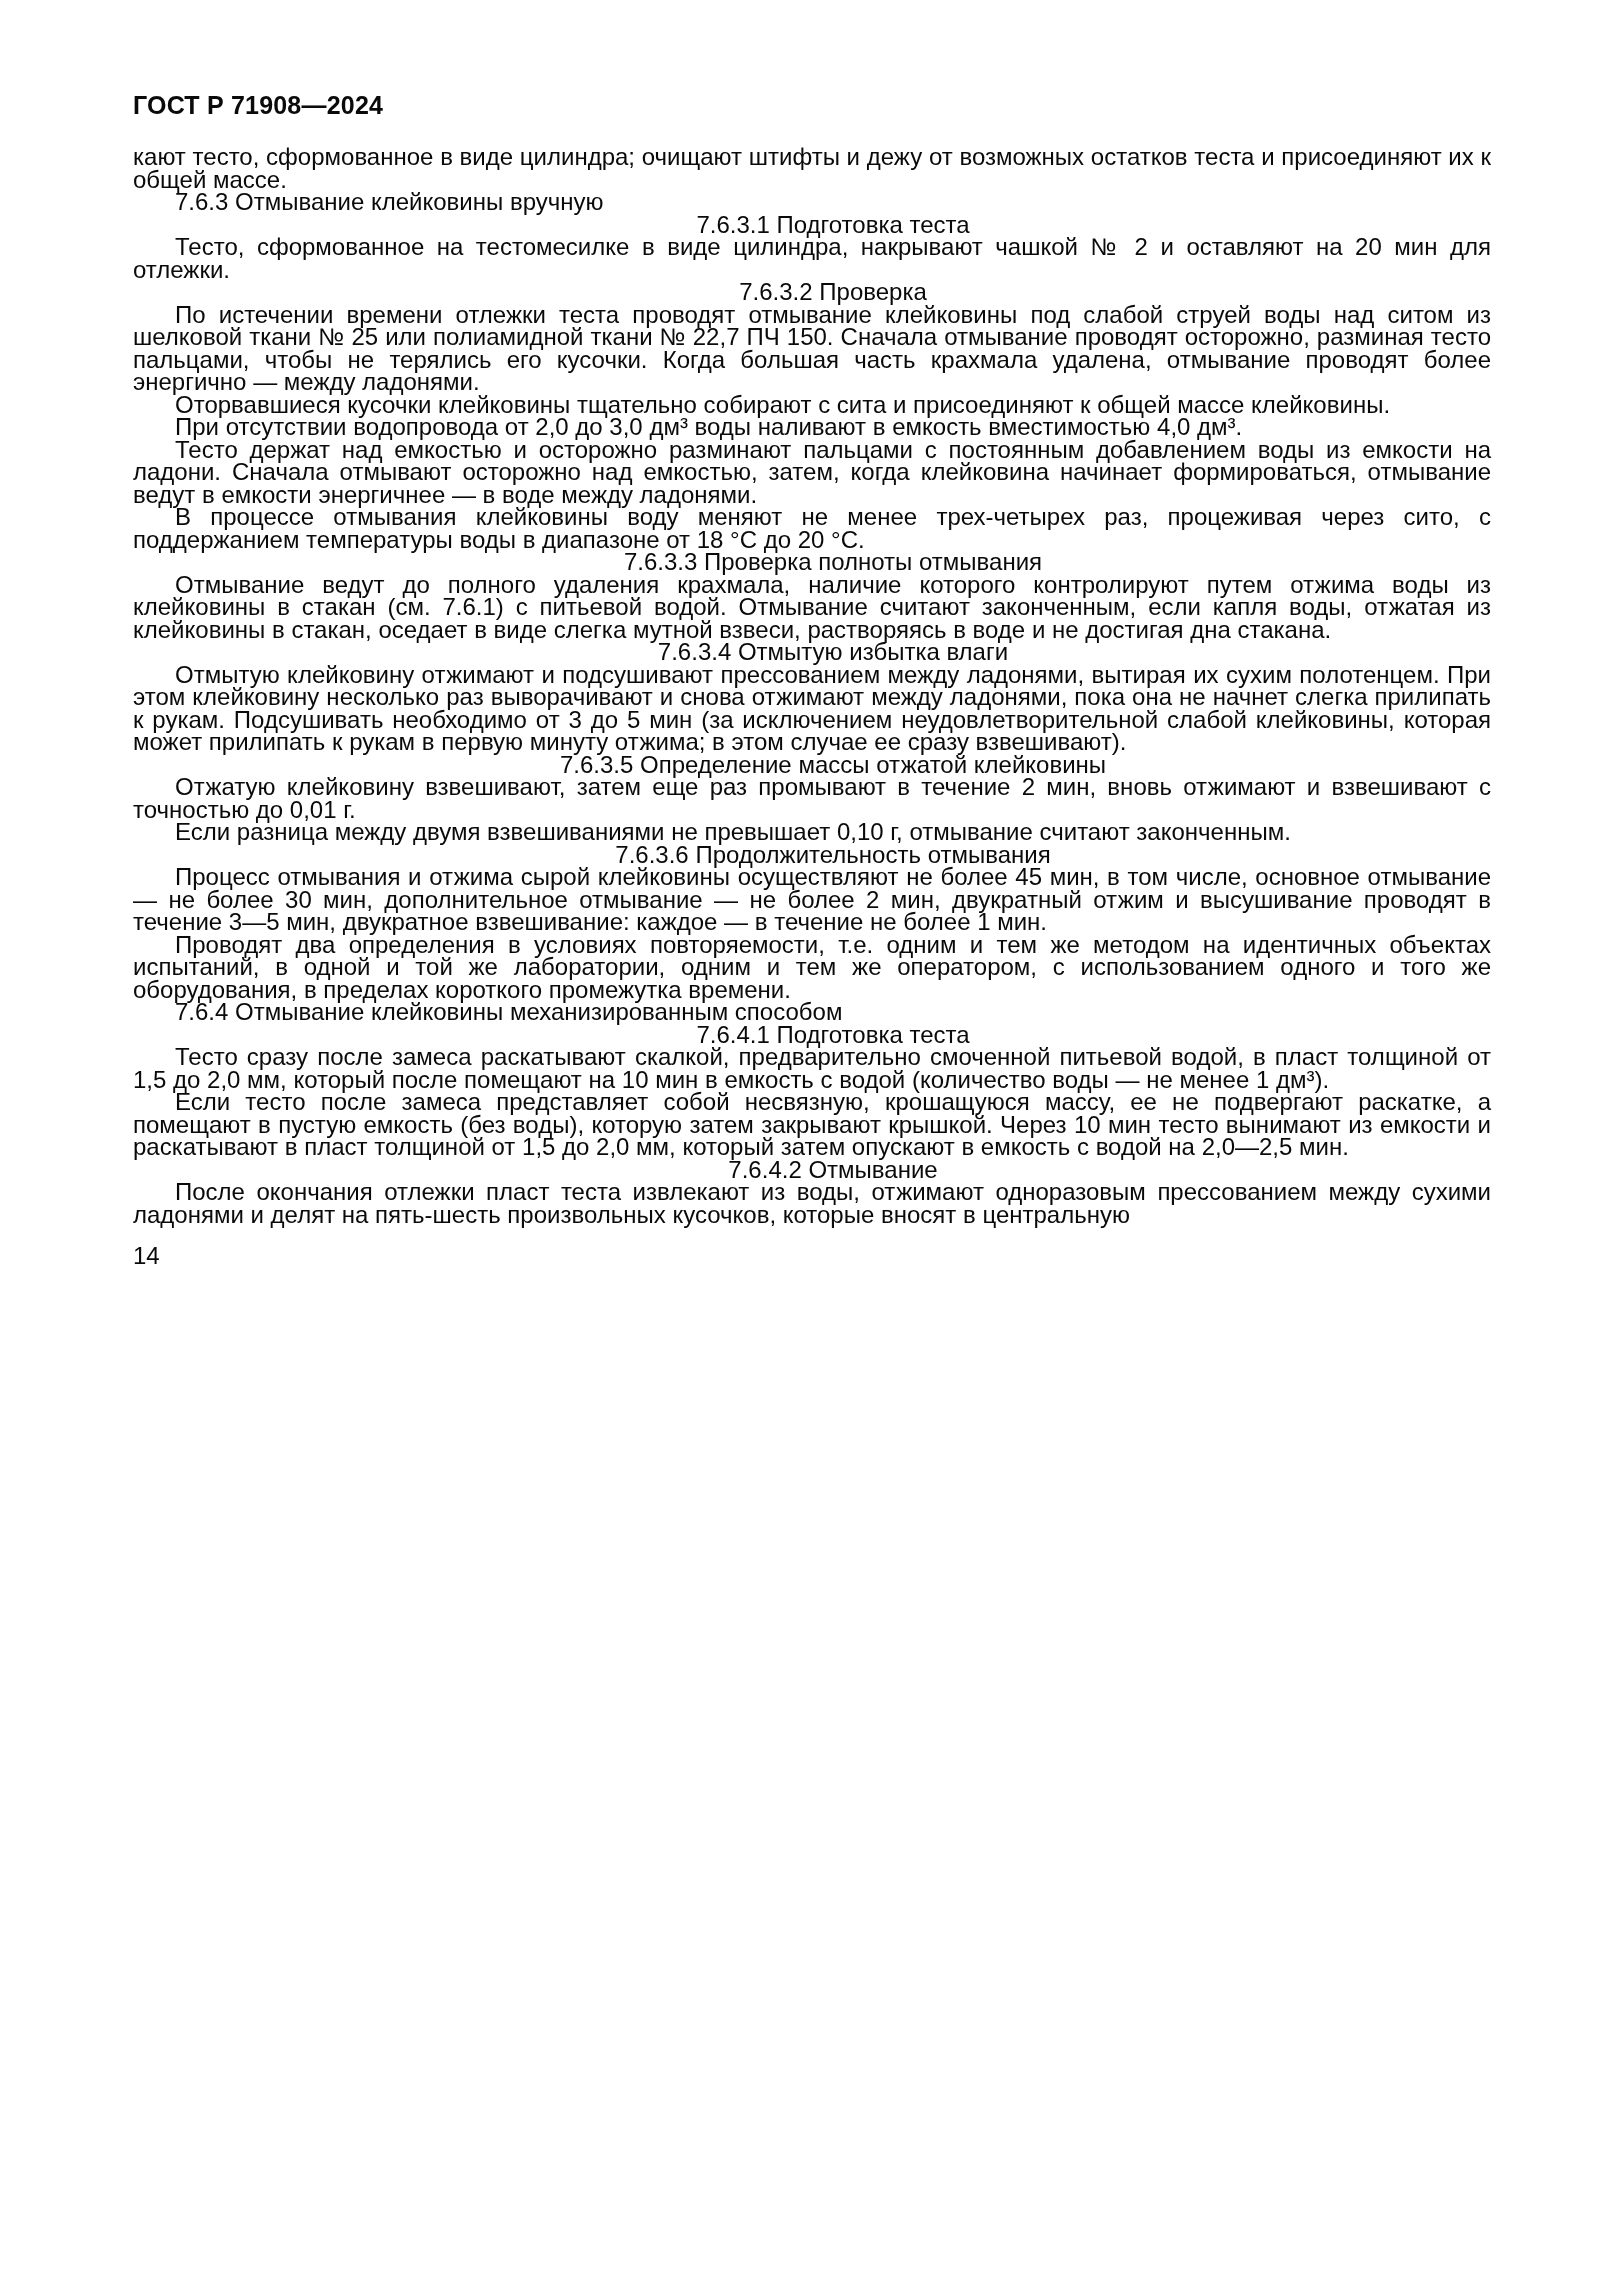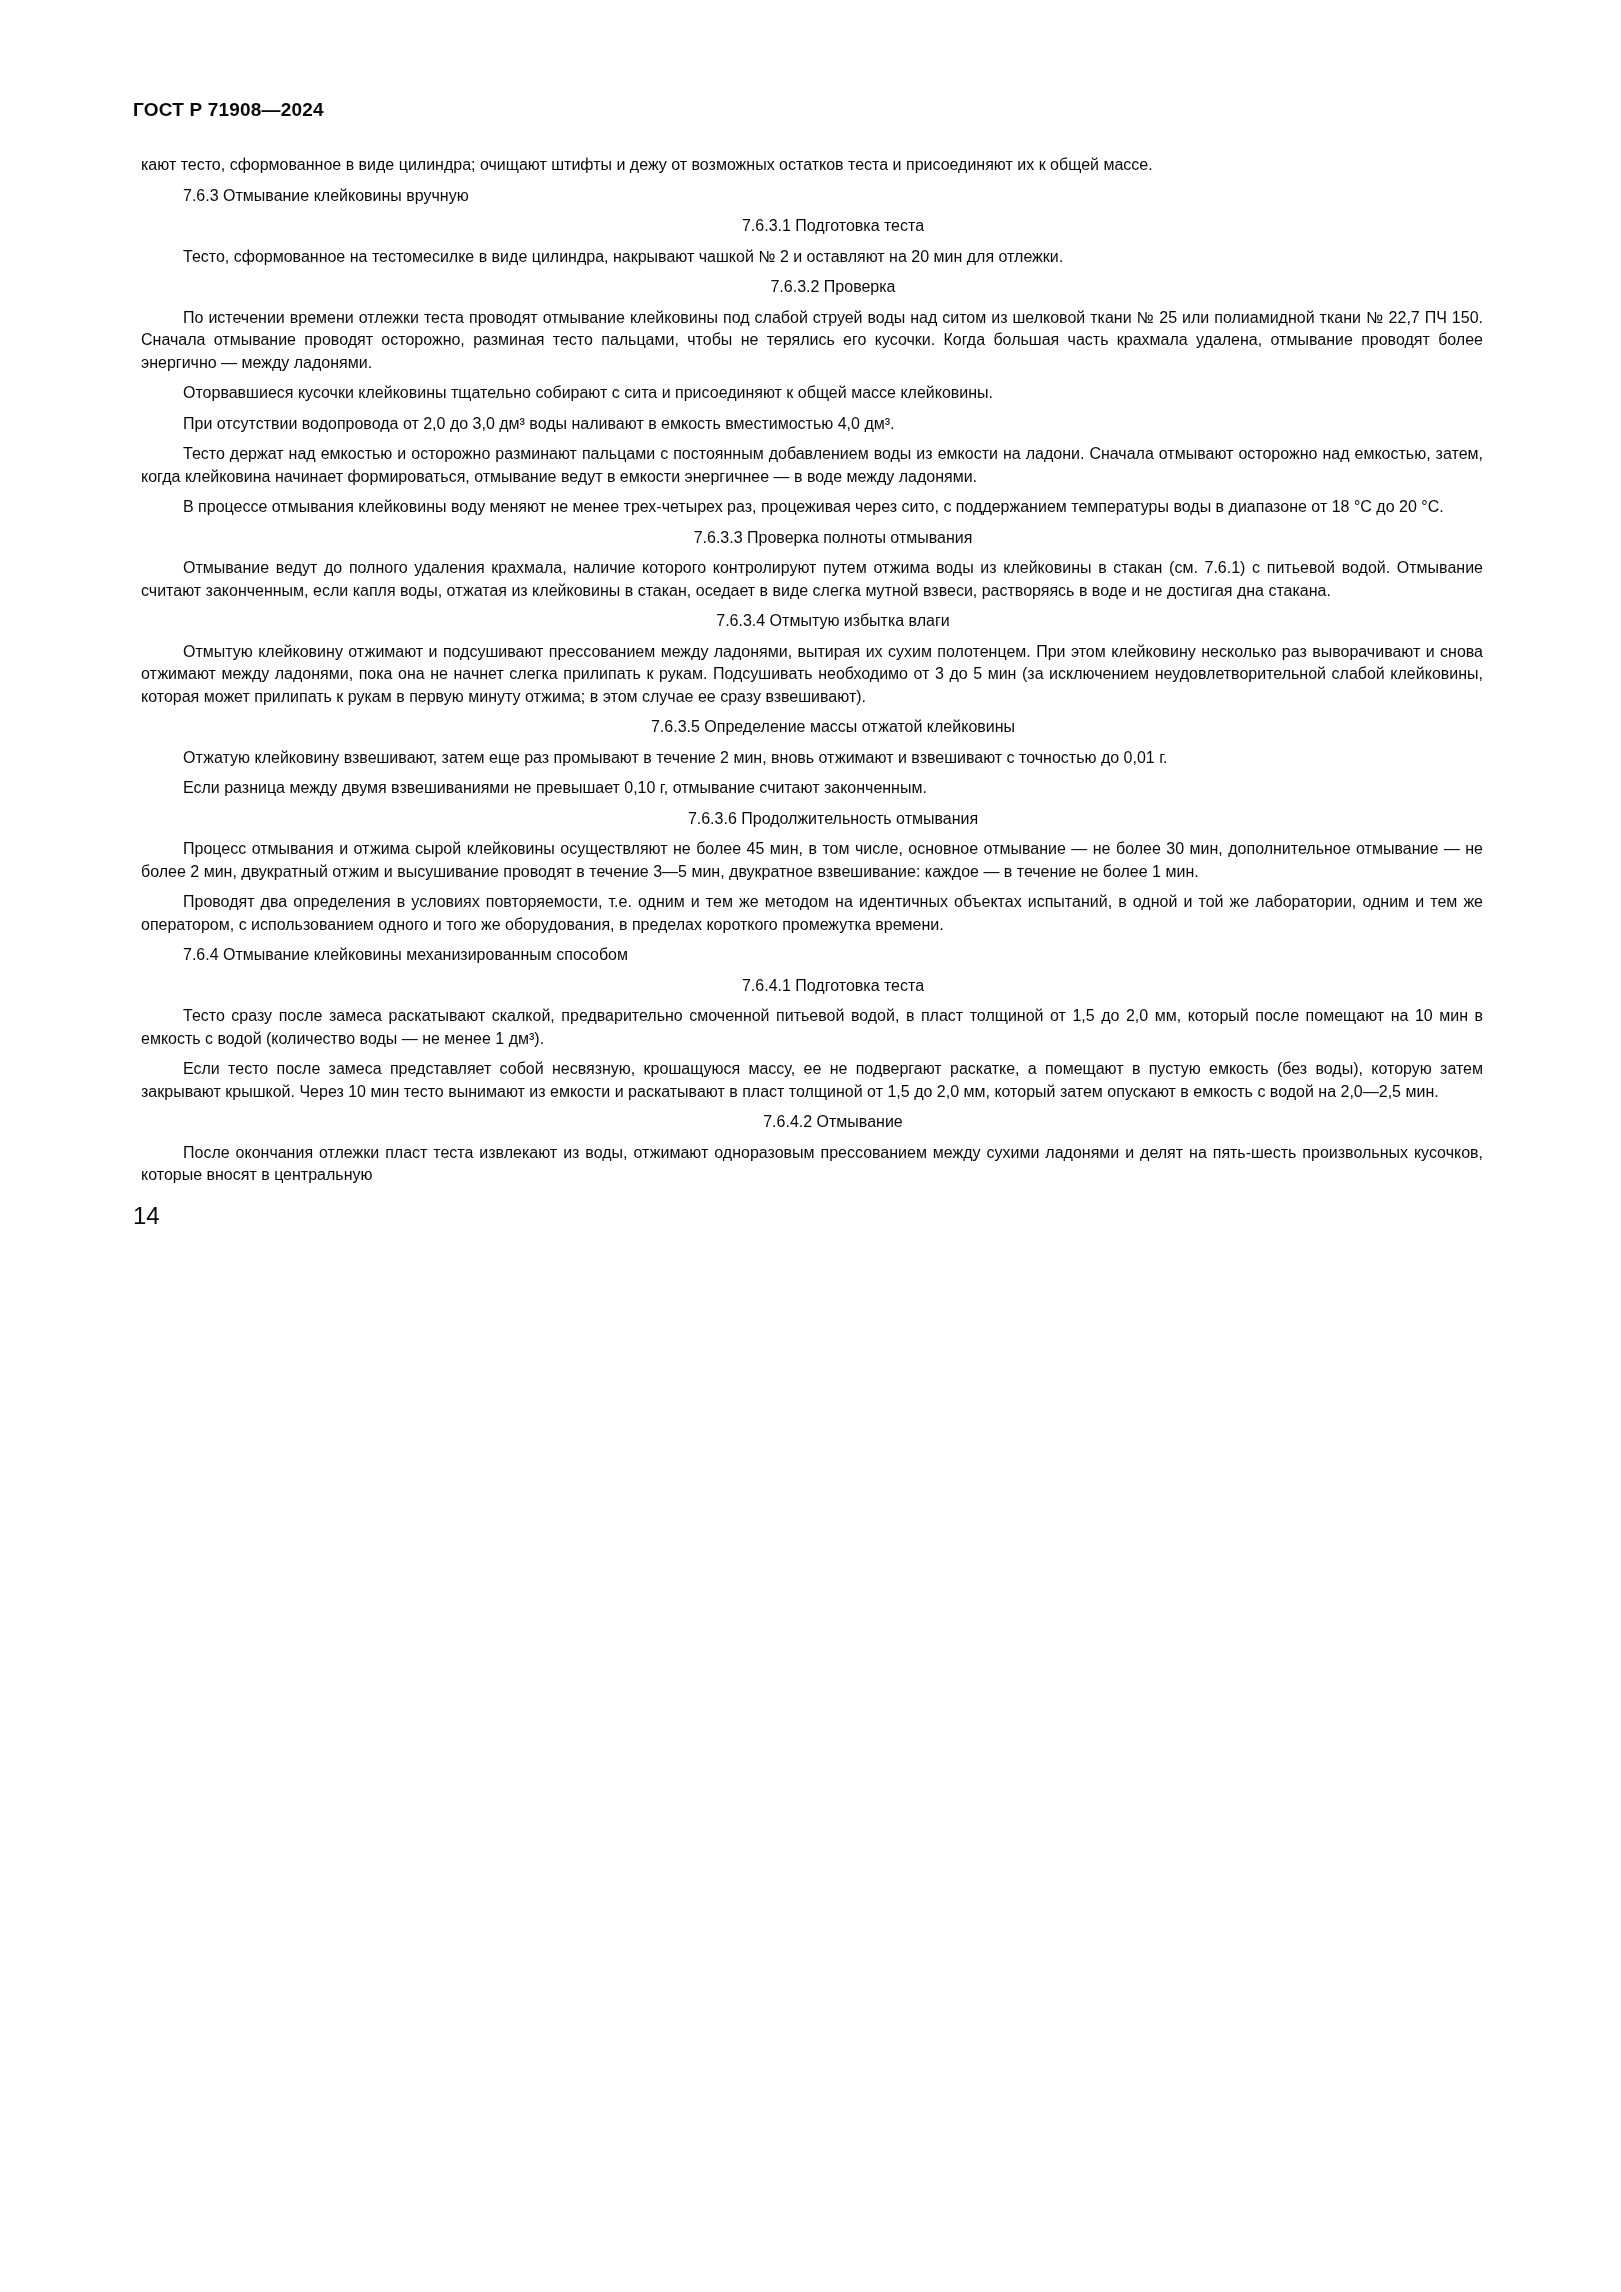--- a/index.html
+++ b/index.html
@@ -11,38 +11,38 @@
     width: 1621px;
     height: 2293px;
     background: #ffffff;
     color: #0a0a0a;
     font-family: "Liberation Sans", "DejaVu Sans", sans-serif;
     overflow: hidden;
   }
 
   .doc-header {
     position: absolute;
-    top: 99px;
+    top: 91px;
     left: 133px;
-    font-size: 19px;
+    font-size: 25px;
     font-weight: 700;
     letter-spacing: 0.2px;
     white-space: nowrap;
   }
 
   .doc-body {
     position: absolute;
     top: 146px;
     left: 133px;
     width: 1358px;
   }
 
   .para {
-    margin: 8px;
-    font-size: 16px;
+    margin: 0;
+    font-size: 24px;
     line-height: 22.5px;
     text-align: justify;
     text-indent: 42px;
   }
 
   .para.continuation { text-indent: 0; }
 
   .para.heading {
     font-weight: 400;
     text-align: left;

